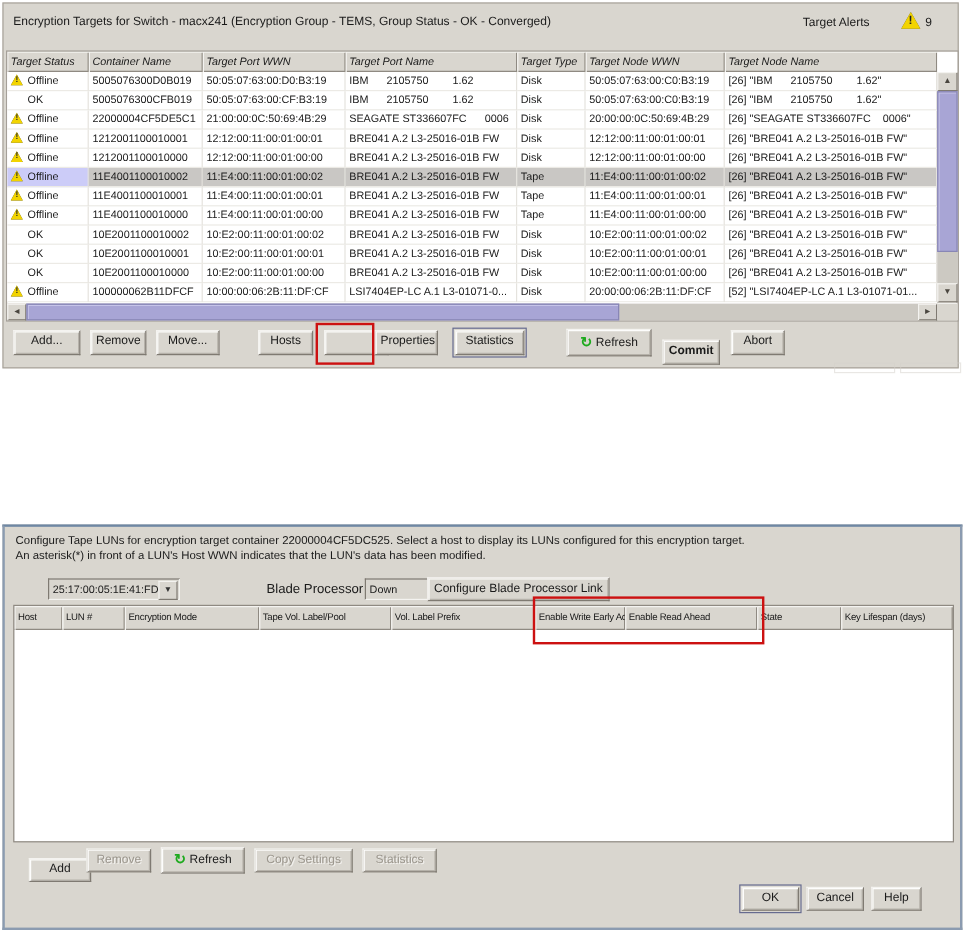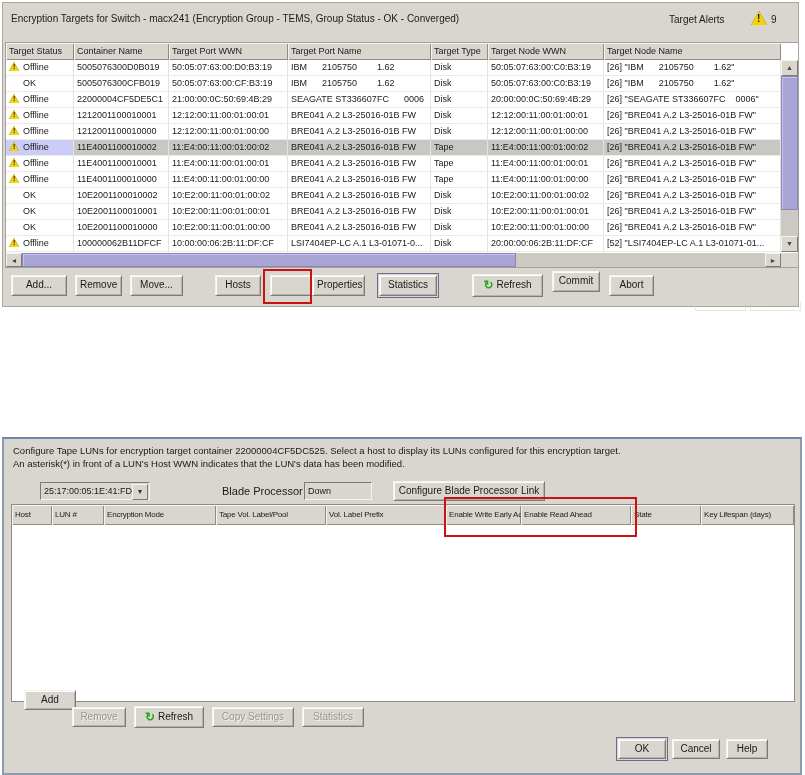--- a/index.html
+++ b/index.html
@@ -29,21 +29,21 @@
   .tri::after{content:"!";position:absolute;left:-1px;top:0;width:2px;font-size:7px;line-height:9px;font-weight:bold;color:#222;}
   .tri[data-st="ok"]{visibility:hidden;}
   .tri.big{border-left-width:8px;border-right-width:8px;border-bottom-width:14px;margin-right:0;}
   .tri.big::after{left:-2px;font-size:10px;line-height:15px;}
 
   
   #ttable{position:absolute;left:3px;top:40px;width:792px;height:224px;outline:1px solid #a5a099;background:#fff;}
   .thead{display:flex;height:17px;}
   .hcell{box-sizing:border-box;background:var(--panel_bg);font-size:9px;line-height:16px;padding:0 3px;
     white-space:pre;overflow:hidden;
-    box-shadow:inset 1px 1px 0 #f4f3f0, inset -1px -1px 0 #8f8a82;}
+    box-shadow:inset 1px 1px 0 #f4f3f0, inset -1px -1px 0 #8f8a82;font-style:italic;}
   #target-body{position:absolute;left:0;top:17px;width:775px;height:192px;background:#fff;overflow:hidden;}
   .trow{display:flex;height:16px;}
   .tcell{box-sizing:border-box;font-size:9px;line-height:15px;padding:0 3px;white-space:pre;overflow:hidden;
     border-right:1px solid #e5e3de;border-bottom:1px solid #eceae5;}
   .trow.selected .tcell{background:var(--selection_bg);}
   .trow.selected .tcell.c0{background:var(--selection_first_cell);}
   .c0{width:68px;} .c1{width:95px;} .c2{width:119px;} .c3{width:143px;} .c4{width:57px;} .c5{width:116px;} .c6{width:177px;}
 
   
   .sbtn{position:absolute;box-sizing:border-box;background:var(--panel_bg);
@@ -223,21 +223,21 @@
 
   
   <div class="btn" style="left:8px;top:272px;width:56px;">Add...</div>
   <div class="btn" style="left:72px;top:272px;width:47px;">Remove</div>
   <div class="btn" style="left:127px;top:272px;width:53px;">Move...</div>
   <div class="btn" style="left:212px;top:272px;width:46px;">Hosts</div>
   <div class="btn" style="left:267px;top:272px;width:33px;padding-left:48px;">LUNs</div>
   <div class="btn" style="left:309px;top:272px;width:53px;">Properties</div>
   <div class="btn focus" style="left:376px;top:272px;width:58px;">Statistics</div>
   <div class="btn" style="left:469px;top:271px;width:71px;height:23px;line-height:20px;"><span class="refresh-glyph">↻</span><span>Refresh</span></div>
-  <div class="btn" style="left:549px;top:268px;width:48px;">Commit</div>
+  <div class="btn" style="left:549px;top:280px;width:48px;font-weight:bold;">Commit</div>
   <div class="btn" style="left:606px;top:272px;width:45px;">Abort</div>
 
   
   <div class="redbox" style="left:260px;top:266px;width:45px;height:31px;"></div>
 </div>
 
 <div id="artifact">
     <div></div>
     <div></div>
   </div>
@@ -249,40 +249,40 @@
 
   <div class="abs small" style="left:10px;top:46px;">Host:</div>
   <div class="sunken" style="left:36px;top:43px;width:110px;">
     <span>25:17:00:05:1E:41:FD:66</span>
     <span class="combo-arrow">▼</span>
   </div>
 
   <div class="abs small" style="left:174px;top:46px;">Blade Processor Link state</div>
   <div class="sunken" style="left:300px;top:43px;width:68px;">Down</div>
 
-  <div class="btn" style="left:352px;top:42px;width:152px;height:20px;margin-left:37px;">Configure Blade Processor Link</div>
+  <div class="btn" style="left:352px;top:42px;width:152px;height:20px;">Configure Blade Processor Link</div>
 
   <div id="ltable">
     <div class="lhead">
       <div class="lh b0">Host</div>
       <div class="lh b1">LUN #</div>
       <div class="lh b2">Encryption Mode</div>
       <div class="lh b3">Tape Vol. Label/Pool</div>
       <div class="lh b4">Vol. Label Prefix</div>
       <div class="lh b5">Enable Write Early Ack</div>
       <div class="lh b6">Enable Read Ahead</div>
       <div class="lh b7">State</div>
       <div class="lh b8">Key Lifespan (days)</div>
     </div>
     <div style="height:176px;background:#fff;"></div>
   </div>
 
   <div class="redbox" style="left:440px;top:58px;width:189px;height:36px;"></div>
 
-  <div class="btn" style="left:20px;top:251px;width:52px;height:20px;">Add</div>
+  <div class="btn" style="left:20px;top:276px;width:52px;height:20px;">Add</div>
   <div class="btn disabled" style="left:68px;top:268px;width:54px;height:20px;">Remove</div>
   <div class="btn" style="left:130px;top:267px;width:70px;height:22px;line-height:19px;"><span class="refresh-glyph">↻</span><span>Refresh</span></div>
   <div class="btn disabled" style="left:208px;top:268px;width:82px;height:20px;">Copy Settings</div>
   <div class="btn disabled" style="left:298px;top:268px;width:62px;height:20px;">Statistics</div>
 
   <div class="btn focus" style="left:614px;top:300px;width:48px;height:20px;">OK</div>
   <div class="btn" style="left:668px;top:300px;width:48px;height:20px;">Cancel</div>
   <div class="btn" style="left:722px;top:300px;width:42px;height:20px;">Help</div>
 </div>
 

